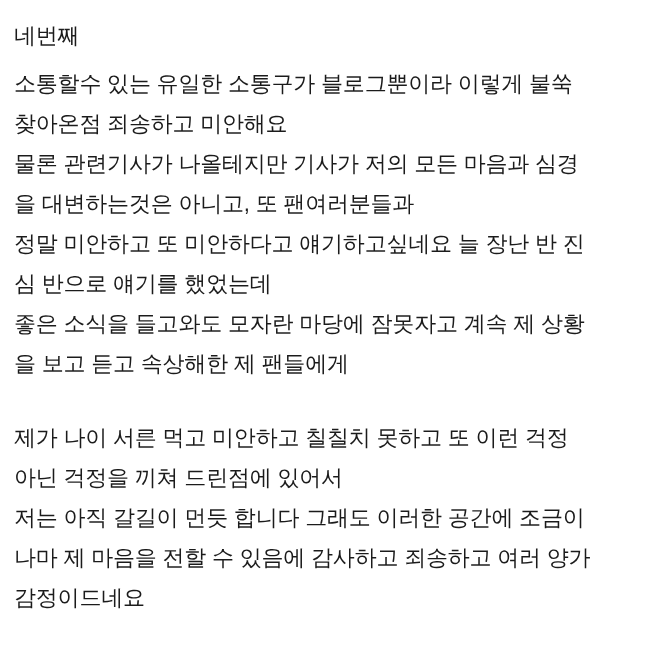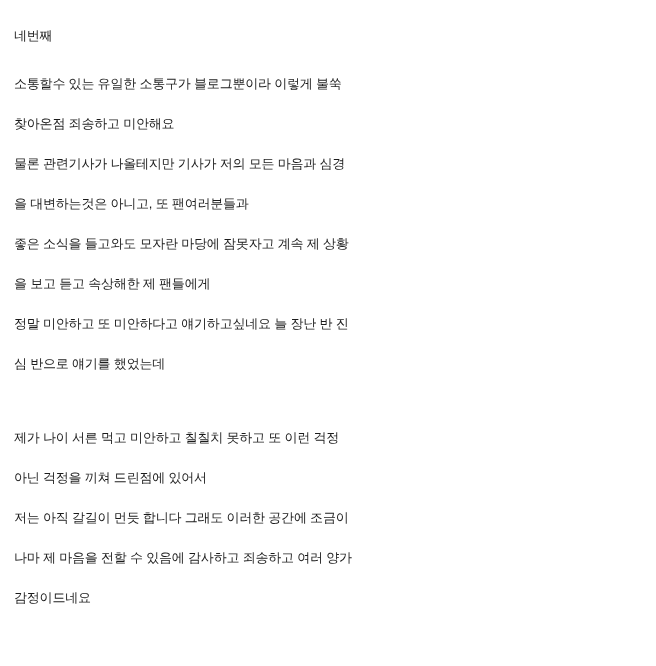--- a/index.html
+++ b/index.html
@@ -18,21 +18,21 @@
     box-sizing: border-box;
     width: 656px;
     height: 666px;
     padding: 16px 14px 10px 14px;
     background: #ffffff;
   }
   .block {
     margin: 0;
   }
   .para {
-    font-size: 13px;
+    font-size: 22px;
     line-height: 40px;
     letter-spacing: -0.2px;
     margin: 0;
     white-space: pre-wrap;
     word-break: keep-all;
   }
   .para.heading {
     margin-bottom: 8px;
   }
   .spacer-large {
@@ -47,25 +47,25 @@
   <div class="block">
 
     <p class="para heading">네번째</p>
 
     <p class="para">소통할수 있는 유일한 소통구가 블로그뿐이라 이렇게 불쑥
 찾아온점 죄송하고 미안해요</p>
 
     <p class="para">물론 관련기사가 나올테지만 기사가 저의 모든 마음과 심경
 을 대변하는것은 아니고, 또 팬여러분들과</p>
 
+    <p class="para">정말 미안하고 또 미안하다고 얘기하고싶네요 늘 장난 반 진
+심 반으로 얘기를 했었는데</p>
+
     <p class="para">좋은 소식을 들고와도 모자란 마당에 잠못자고 계속 제 상황
 을 보고 듣고 속상해한 제 팬들에게</p>
-
-    <p class="para">정말 미안하고 또 미안하다고 얘기하고싶네요 늘 장난 반 진
-심 반으로 얘기를 했었는데</p>
 
     <div class="spacer-large"></div>
 
     <p class="para">제가 나이 서른 먹고 미안하고 칠칠치 못하고 또 이런 걱정
 아닌 걱정을 끼쳐 드린점에 있어서</p>
 
     <p class="para">저는 아직 갈길이 먼듯 합니다 그래도 이러한 공간에 조금이
 나마 제 마음을 전할 수 있음에 감사하고 죄송하고 여러 양가
 감정이드네요</p>
 

